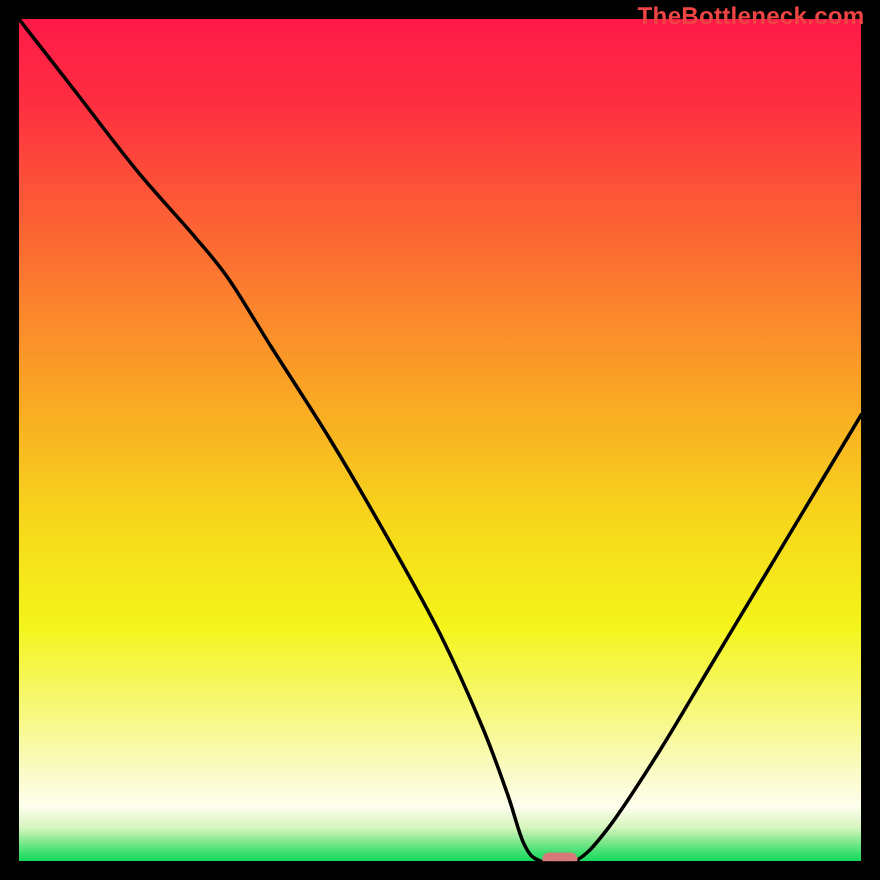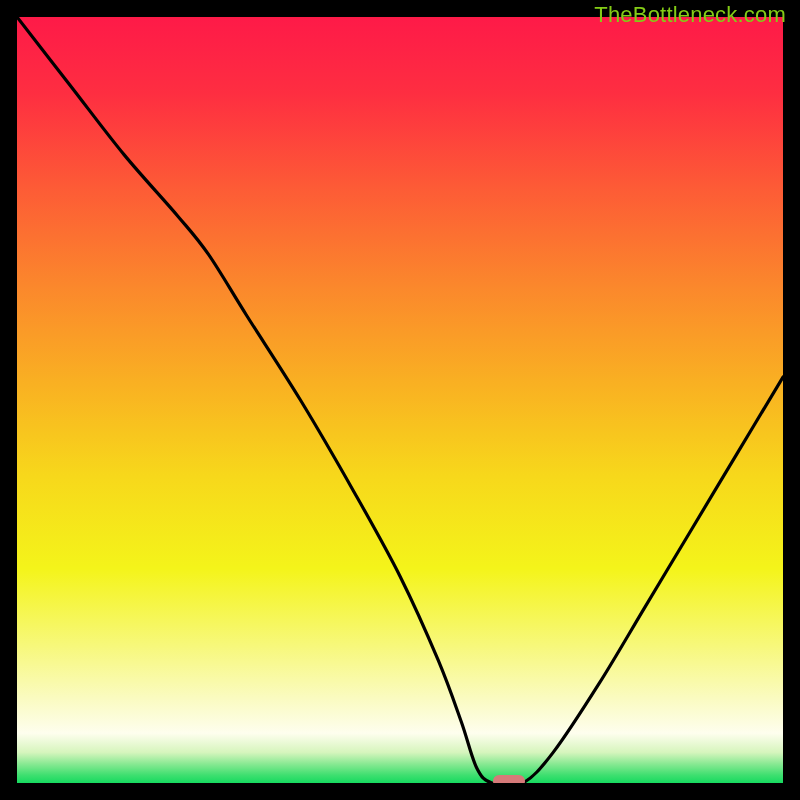--- a/index.html
+++ b/index.html
@@ -14,23 +14,23 @@
   .frame {
     position: relative;
     width: 800px;
     height: 800px;
     background: #000;
   }
   .watermark {
     position: absolute;
     top: 2px;
     right: 14px;
-    color: #84cc16;
+    color: #ef4444;
     font-size: 22px;
-    font-weight: 400;
+    font-weight: 700;
     letter-spacing: 0.2px;
     z-index: 20;
     user-select: none;
   }
   .plot-area {
     position: absolute;
     left: 17px;
     top: 17px;
     width: 766px;
     height: 766px;

